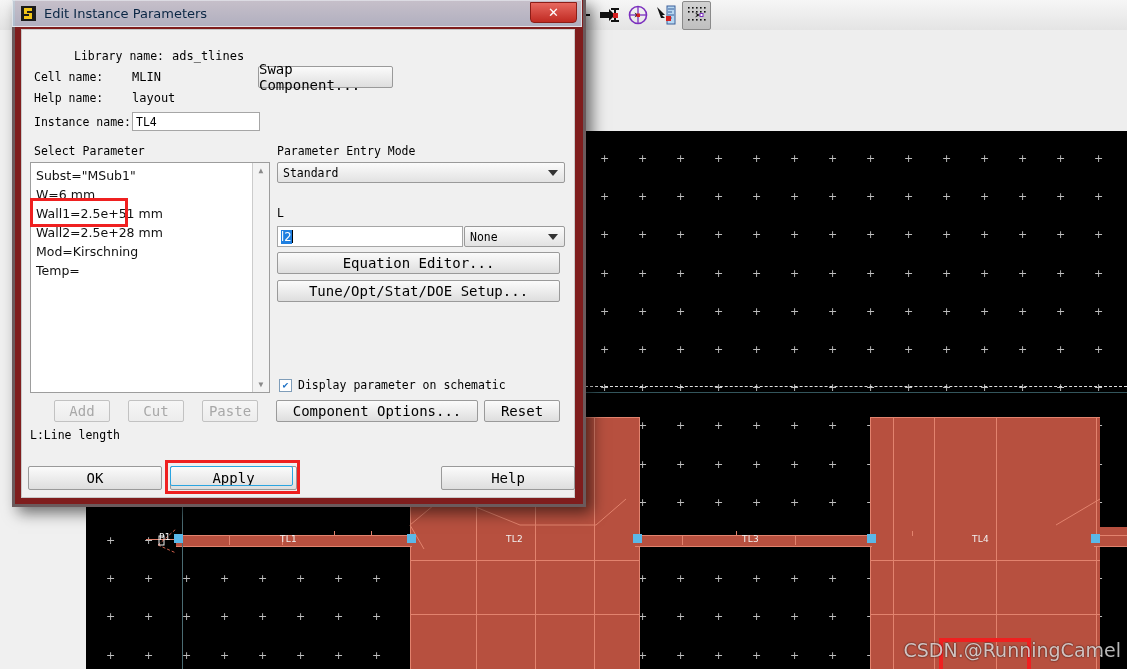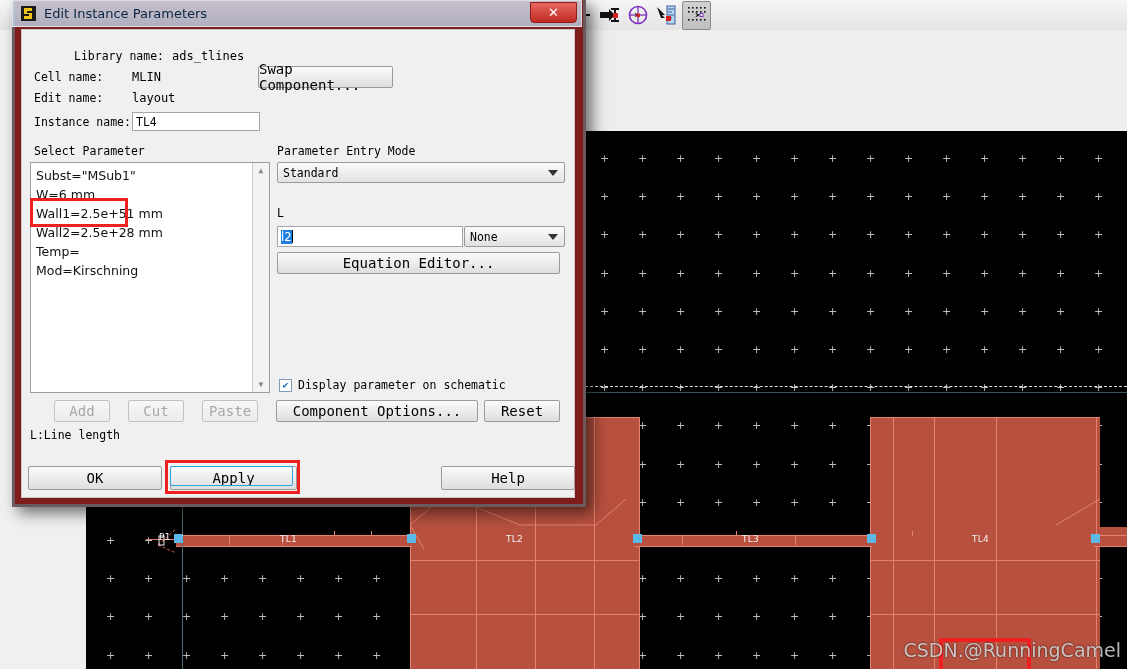--- a/index.html
+++ b/index.html
@@ -700,40 +700,40 @@
 
     <div class="row" style="left:12px;top:19px;">
       <span class="fld-label" style="width:98px;margin-left:40px;">Library name:</span>
       <span class="fld-val">ads_tlines</span>
     </div>
     <div class="row" style="left:12px;top:40px;">
       <span class="fld-label" style="width:98px;">Cell name:</span>
       <span class="fld-val">MLIN</span>
     </div>
     <div class="row" style="left:12px;top:61px;">
-      <span class="fld-label" style="width:98px;">Edit name:</span>
+      <span class="fld-label" style="width:98px;">Help name:</span>
       <span class="fld-val">layout</span>
     </div>
     <div class="row" style="left:12px;top:82px;">
       <span class="fld-label" style="width:98px;">Instance name:</span>
       <span class="txtinput" style="width:120px;">TL4</span>
     </div>
 
     <div class="btn" style="position:absolute;left:236px;top:36px;width:133px;height:20px;">Swap Component...</div>
 
     <span class="sectlabel" style="position:absolute;left:12px;top:114px;">Select Parameter</span>
 
     <div id="paramlist" style="left:8px;top:132px;">
       <div id="plist-items" style="padding-top:3px;">
           <div class="plist-item">Subst="MSub1"</div>
           <div class="plist-item">W=6 mm</div>
           <div class="plist-item">Wall1=2.5e+51 mm</div>
           <div class="plist-item">Wall2=2.5e+28 mm</div>
+          <div class="plist-item">Mod=Kirschning</div>
           <div class="plist-item">Temp=</div>
-          <div class="plist-item">Mod=Kirschning</div>
         </div>
       <div id="plist-scroll">
         <div class="sb-arrow">▲</div>
         <div class="sb-arrow" style="position:absolute;bottom:0;">▼</div>
       </div>
     </div>
 
     <div class="anno" style="left:8px;top:168px;width:92px;height:23px;"></div>
 
     <span class="sectlabel" style="position:absolute;left:255px;top:114px;">Parameter Entry Mode</span>
@@ -748,20 +748,21 @@
       <span style="background:#1f7fe0;color:#fff;font-family:'DejaVu Sans','Liberation Sans',sans-serif;font-size:11.5px;">l2</span>
       <span style="display:inline-block;width:1px;height:13px;background:#000;margin-left:0px;"></span>
     </div>
 
     <div class="combo" style="position:absolute;left:442px;top:196px;width:94px;">
       <span>None</span>
       <span class="arrow"></span>
     </div>
 
     <div class="btn" style="position:absolute;left:255px;top:222px;width:281px;height:20px;">Equation Editor...</div>
+    <div class="btn" style="position:absolute;left:255px;top:250px;width:281px;height:20px;">Tune/Opt/Stat/DOE Setup...</div>
 
     <div class="row" style="left:257px;top:348px;">
       <span class="checkbox">
         <span class="mk">✔</span>
       </span>
       <span class="fld-label" style="margin-left:6px;">Display parameter on schematic</span>
     </div>
 
     <div class="btn disabled" style="position:absolute;left:32px;top:370px;width:54px;height:20px;">Add</div>
     <div class="btn disabled" style="position:absolute;left:106px;top:370px;width:54px;height:20px;">Cut</div>

